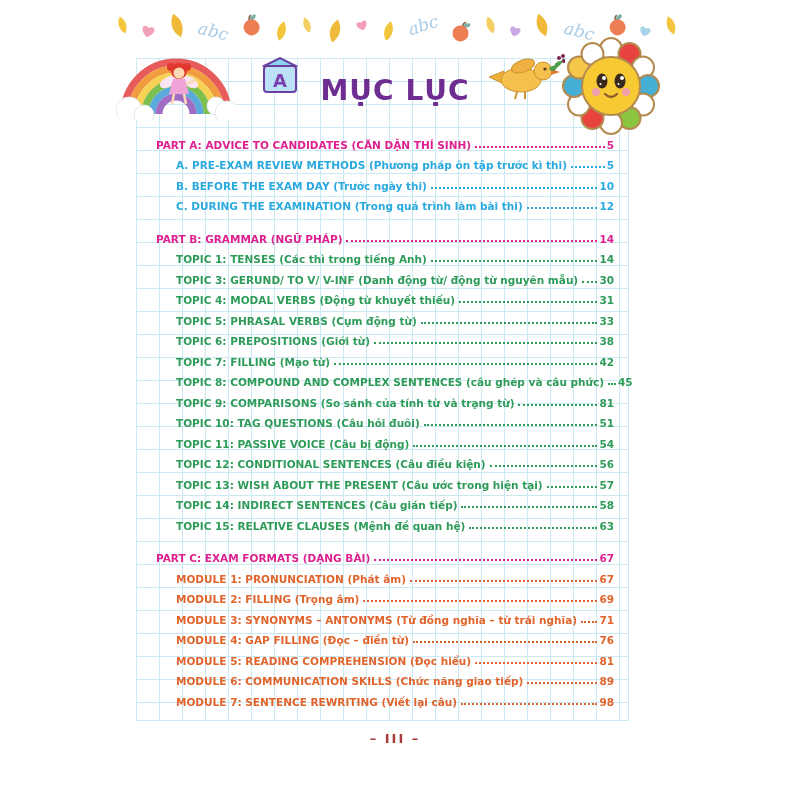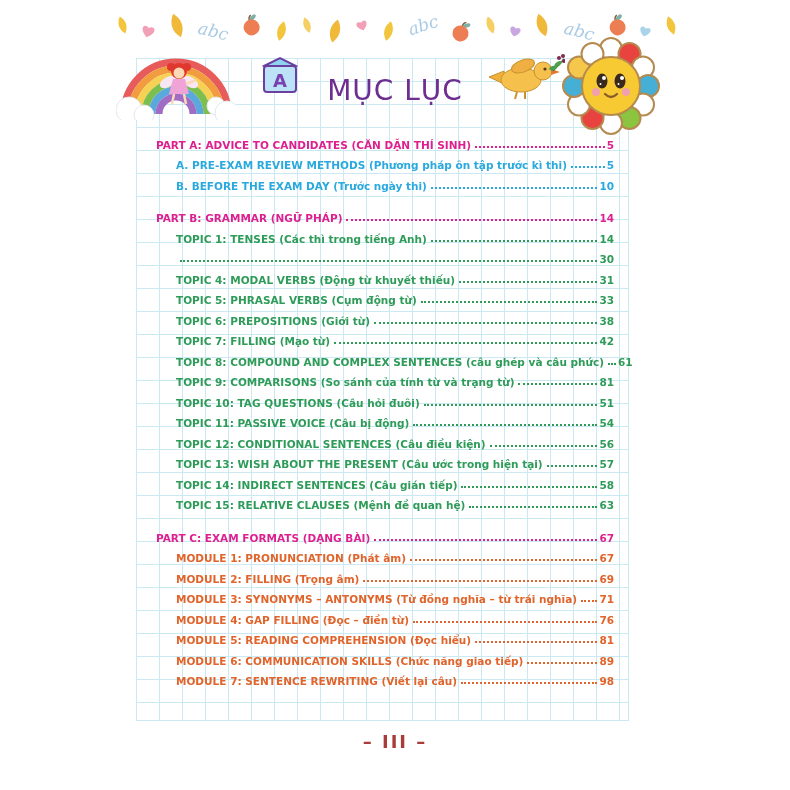--- a/index.html
+++ b/index.html
@@ -23,40 +23,40 @@
        line-height:1;transform:none;}
 
   
   .art{position:absolute;line-height:0;}
   .art-rainbow{left:116px;top:40px;}
   .art-cube{left:256px;top:52px;}
   .art-bird{left:487px;top:47px;}
   .art-sun{left:561px;top:36px;}
 
   .title{position:absolute;left:0;right:0;top:74px;text-align:center;
-         color:#6e2d91;font-size:28px;font-weight:normal;letter-spacing:1px;}
+         color:#6e2d91;font-size:28px;font-weight:bold;letter-spacing:1px;}
 
   
   .toc{position:absolute;left:144px;top:118px;width:482px;}
   .sec{margin:12px;}
   .sec + .sec{margin-top:12px;}
   .row{display:flex;align-items:flex-end;height:20.5px;
        font-size:10.5px;font-weight:bold;white-space:nowrap;}
   .row .lbl{flex:0 0 auto;}
   .row .dots{flex:1 1 auto;min-width:8px;margin:0 2px 3px 4px;
              border-bottom:2px dotted currentColor;}
   .row .pg{flex:0 0 auto;}
   .indent{padding-left:20px;text-align:center;}
   .c-part{color:#de1f8f;}
   .c-blue{color:#2aa9df;}
   .c-green{color:#2e9b59;}
   .c-orange{color:#e0642b;}
 
   .footer{position:absolute;left:0;right:0;top:731px;text-align:center;
-          color:#a93b3b;font-size:18px;font-weight:bold;letter-spacing:2px;}
+          color:#a93b3b;font-size:13px;font-weight:bold;letter-spacing:2px;}
 </style>
 </head>
 <body>
 
 <div class="page">
 
   <div class="grid"></div>
 
   <div class="topband">
     <span class="tb-item"><svg width="13" height="20" viewBox="0 0 16 24">
@@ -213,34 +213,40 @@
       <div class="row c-blue indent">
         <span class="lbl">A. PRE-EXAM REVIEW METHODS (Phương pháp ôn tập trước kì thi)</span>
         <span class="dots"></span>
         <span class="pg">5</span>
       </div>
       <div class="row c-blue indent">
         <span class="lbl">B. BEFORE THE EXAM DAY (Trước ngày thi)</span>
         <span class="dots"></span>
         <span class="pg">10</span>
       </div>
+      <div class="row c-blue indent">
+        <span class="lbl">C. DURING THE EXAMINATION (Trong quá trình làm bài thi)</span>
+        <span class="dots"></span>
+        <span class="pg">12</span>
+      </div>
     </div>
 
     <div class="sec">
       <div class="row c-part">
         <span class="lbl">PART B: GRAMMAR (NGỮ PHÁP)</span>
         <span class="dots"></span>
         <span class="pg">14</span>
       </div>
       <div class="row c-green indent">
         <span class="lbl">TOPIC 1: TENSES (Các thì trong tiếng Anh)</span>
         <span class="dots"></span>
         <span class="pg">14</span>
       </div>
       <div class="row c-green indent">
+        <span class="lbl">TOPIC 3: GERUND/ TO V/ V-INF (Danh động từ/ động từ nguyên mẫu)</span>
         <span class="dots"></span>
         <span class="pg">30</span>
       </div>
       <div class="row c-green indent">
         <span class="lbl">TOPIC 4: MODAL VERBS (Động từ khuyết thiếu)</span>
         <span class="dots"></span>
         <span class="pg">31</span>
       </div>
       <div class="row c-green indent">
         <span class="lbl">TOPIC 5: PHRASAL VERBS (Cụm động từ)</span>
@@ -253,21 +259,21 @@
         <span class="pg">38</span>
       </div>
       <div class="row c-green indent">
         <span class="lbl">TOPIC 7: FILLING (Mạo từ)</span>
         <span class="dots"></span>
         <span class="pg">42</span>
       </div>
       <div class="row c-green indent">
         <span class="lbl">TOPIC 8: COMPOUND AND COMPLEX SENTENCES (câu ghép và câu phức)</span>
         <span class="dots"></span>
-        <span class="pg">61</span>
+        <span class="pg">45</span>
       </div>
       <div class="row c-green indent">
         <span class="lbl">TOPIC 9: COMPARISONS (So sánh của tính từ và trạng từ)</span>
         <span class="dots"></span>
         <span class="pg">81</span>
       </div>
       <div class="row c-green indent">
         <span class="lbl">TOPIC 10: TAG QUESTIONS (Câu hỏi đuôi)</span>
         <span class="dots"></span>
         <span class="pg">51</span>

